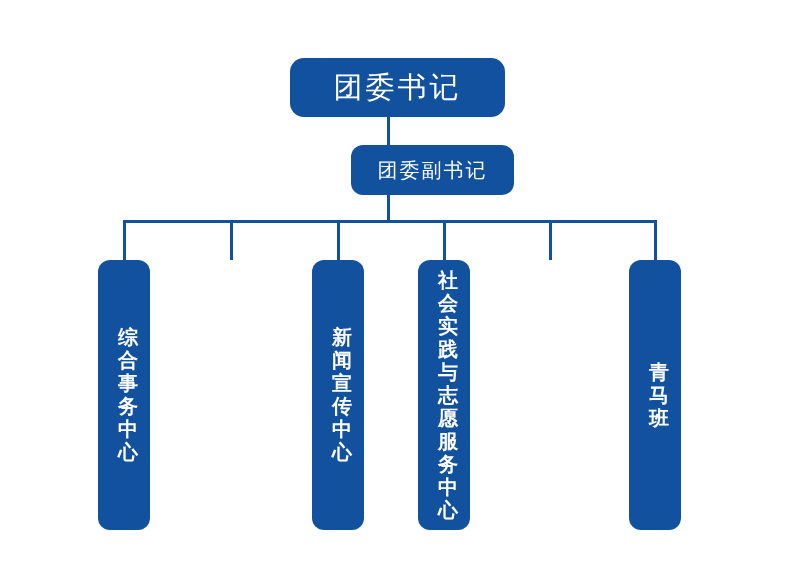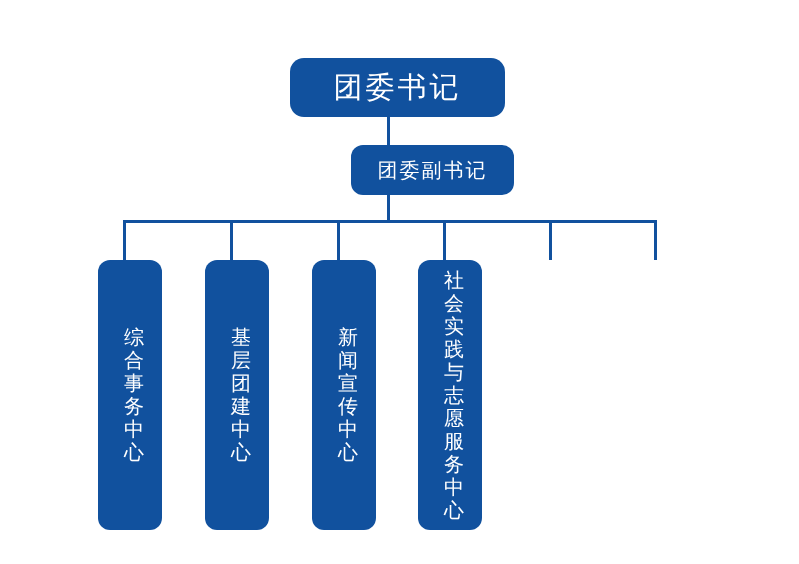--- a/index.html
+++ b/index.html
@@ -41,25 +41,25 @@
     width: 163px;
     height: 50px;
     border-radius: 12px;
     font-size: 20px;
     letter-spacing: 2px;
     font-weight: 500;
     margin-left: 44px;
   }
   .node-child {
     top: 260px;
-    width: 64px;
+    width: 52px;
     height: 270px;
     border-radius: 12px;
     font-size: 20px;
-    font-weight: 400;
+    font-weight: 700;
     padding-left: 8px;
   }
   .vlabel {
     display: block;
     width: 21px;
     word-break: break-all;
     line-height: 23px;
     text-align: center;
   }
   .connector {
@@ -90,23 +90,23 @@
     <span>团委书记</span>
   </div>
 
   <div class="node node-deputy">
     <span>团委副书记</span>
   </div>
 
   <div class="node node-child" style="left:98px">
     <span class="vlabel">综合事务中心</span>
   </div>
-  <div class="node node-child" style="left:205px">
-    <span class="vlabel">基层团建中心</span>
-  </div>
   <div class="node node-child" style="left:312px">
     <span class="vlabel">新闻宣传中心</span>
   </div>
   <div class="node node-child" style="left:418px">
     <span class="vlabel">社会实践与志愿服务中心</span>
   </div>
+  <div class="node node-child" style="left:629px">
+    <span class="vlabel">青马班</span>
+  </div>
 
 </div>
 
 </body></html>

